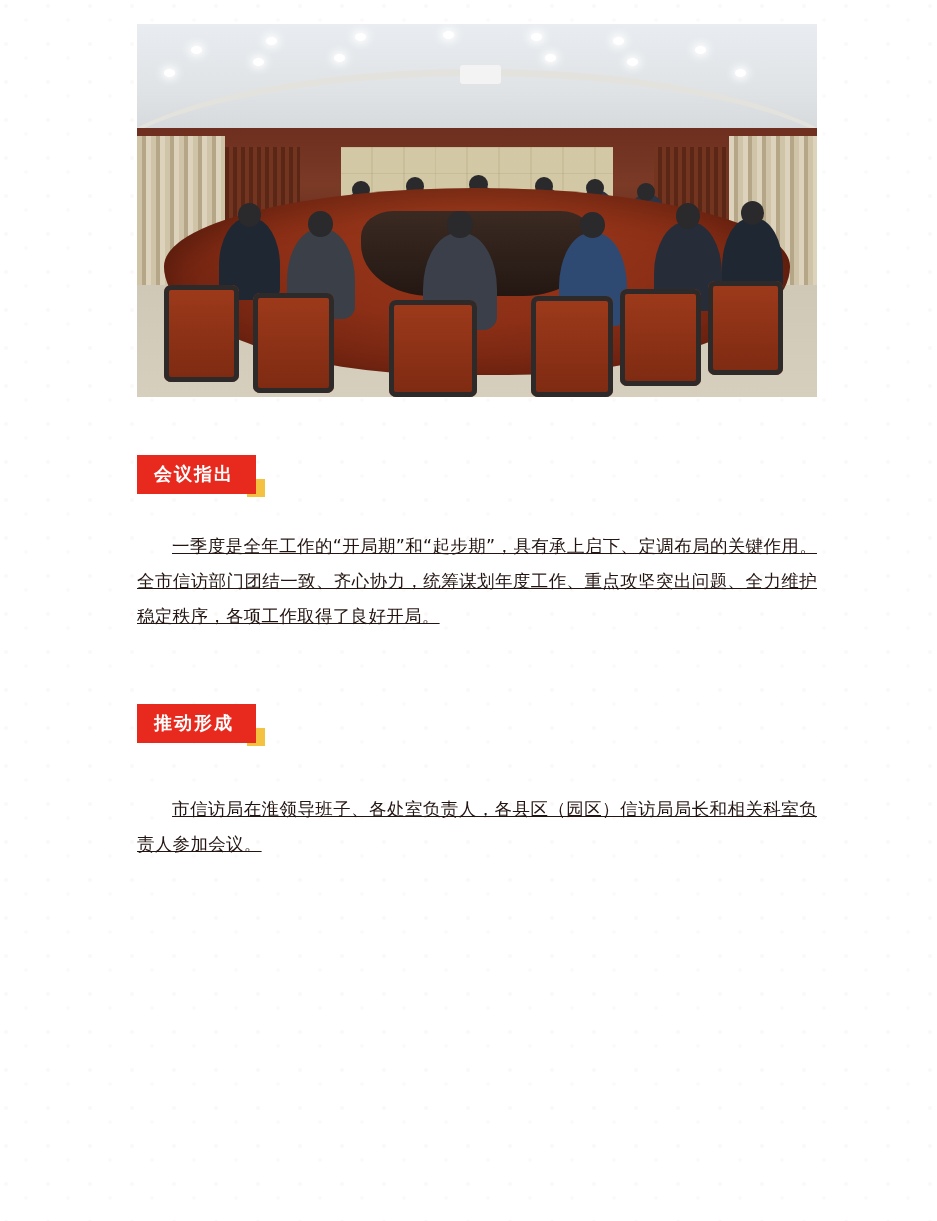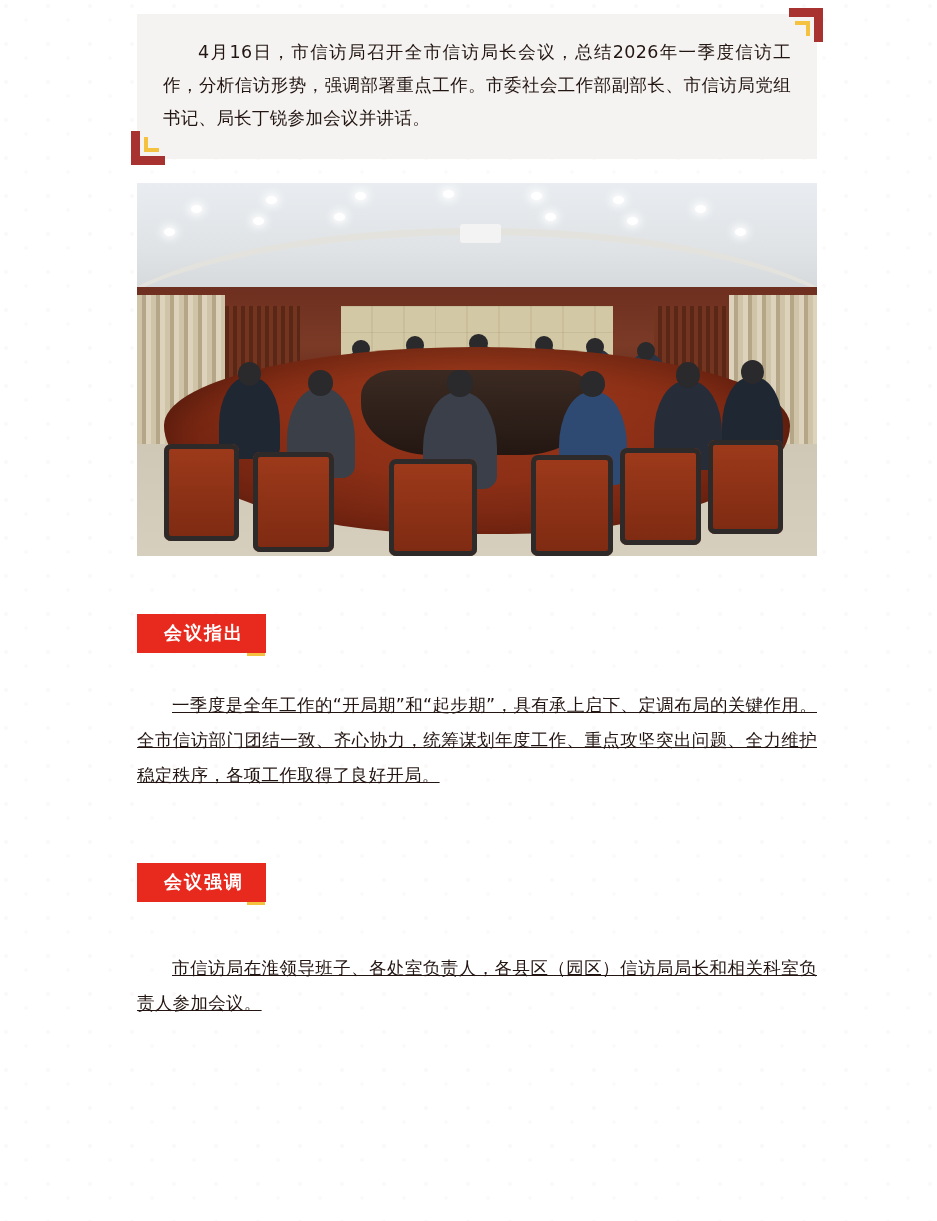--- a/index.html
+++ b/index.html
@@ -166,21 +166,21 @@
     height: 40px;
   }
   .badge {
     position: absolute;
     left: 0; top: 0;
     background: #e8291e;
     color: #ffffff;
     font-size: 18px;
     font-weight: bold;
     letter-spacing: 2px;
-    padding: 8px 22px 9px 27px;
+    padding: 8px 22px 9px 17px;
     line-height: 22px;
     z-index: 2;
   }
   .badge-dot {
     position: absolute;
     width: 18px; height: 18px;
     background: #f5c140;
     z-index: 1;
   }
 
@@ -198,31 +198,20 @@
   .gap-lg { height: 34px; }
   .gap-md { height: 22px; }
   .gap-sm { height: 14px; }
 </style>
 </head>
 <body>
 
 <div class="page">
   <div class="content">
 
-    <div class="quote-box">
-      <svg class="corner corner-tr" viewBox="0 0 40 40" aria-hidden="true">
-        <path d="M40 0 L40 34 L31 34 L31 9 L6 9 L6 0 Z" fill="#a8322f"></path>
-        <path d="M27 13 L27 28 L23 28 L23 17 L12 17 L12 13 Z" fill="#f5c140"></path>
-      </svg>
-      <p class="quote-text">4月16日，市信访局召开全市信访局长会议，总结2026年一季度信访工作，分析信访形势，强调部署重点工作。市委社会工作部副部长、市信访局党组书记、局长丁锐参加会议并讲话。</p>
-      <svg class="corner corner-bl" viewBox="0 0 40 40" aria-hidden="true">
-        <path d="M0 40 L0 6 L9 6 L9 31 L34 31 L34 40 Z" fill="#a8322f"></path>
-        <path d="M13 27 L13 12 L17 12 L17 23 L28 23 L28 27 Z" fill="#f5c140"></path>
-      </svg>
-    </div>
 
     <div class="photo-wrap">
       <div class="photo">
         <div class="ph-ceiling"></div>
         <div class="ph-ceil-arc"></div>
         <div class="ph-light" style="left:8%;  top:6%;"></div>
         <div class="ph-light" style="left:19%; top:3.5%;"></div>
         <div class="ph-light" style="left:32%; top:2.5%;"></div>
         <div class="ph-light" style="left:45%; top:2%;"></div>
         <div class="ph-light" style="left:58%; top:2.5%;"></div>
@@ -286,20 +275,20 @@
     <div class="badge-row">
       <div class="badge-dot" style="left:110px; top:24px;"></div>
       <div class="badge">会议指出</div>
     </div>
     <div class="gap-lg"></div>
     <p class="para">一季度是全年工作的“开局期”和“起步期”，具有承上启下、定调布局的关键作用。全市信访部门团结一致、齐心协力，统筹谋划年度工作、重点攻坚突出问题、全力维护稳定秩序，各项工作取得了良好开局。</p>
 
     <div class="gap-lg"></div>
     <div class="badge-row">
       <div class="badge-dot" style="left:110px; top:24px;"></div>
-      <div class="badge">会议强调</div>
+      <div class="badge">推动形成</div>
     </div>
     <div class="gap-lg"></div>
     <div class="gap-sm"></div>
     <p class="para">市信访局在淮领导班子、各处室负责人，各县区（园区）信访局局长和相关科室负责人参加会议。</p>
 
   </div>
 </div>
 
 </body></html>

